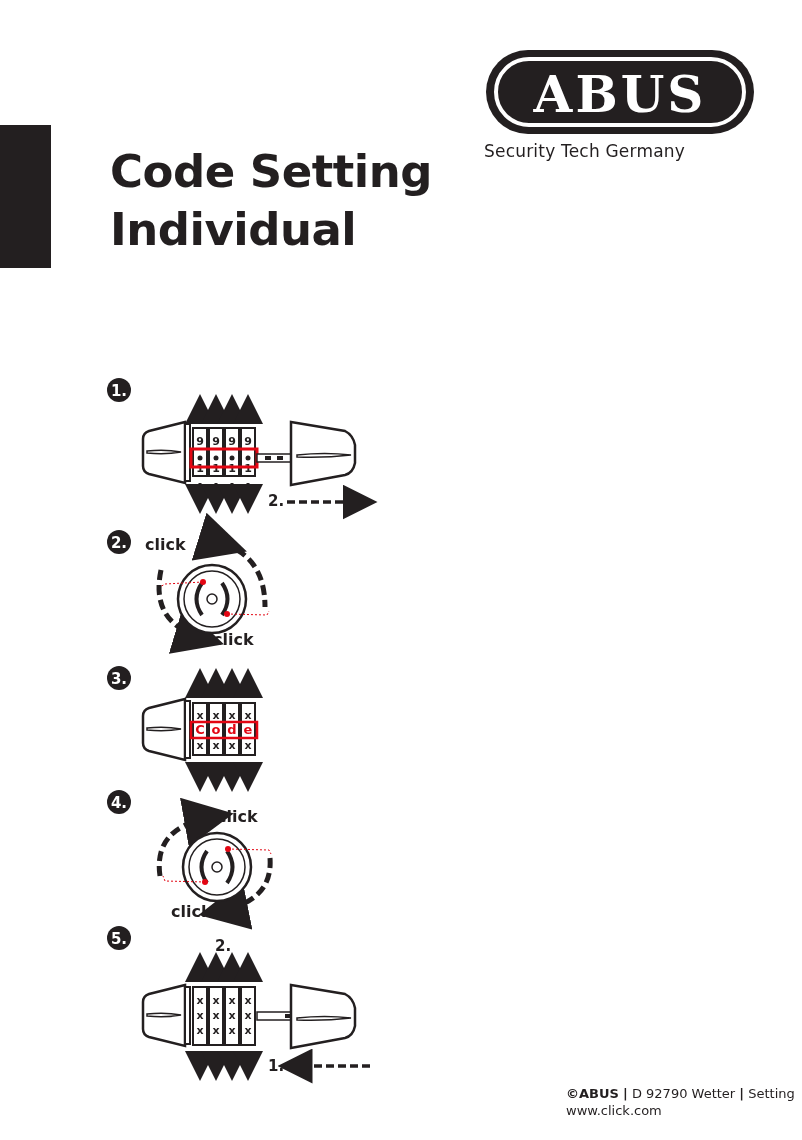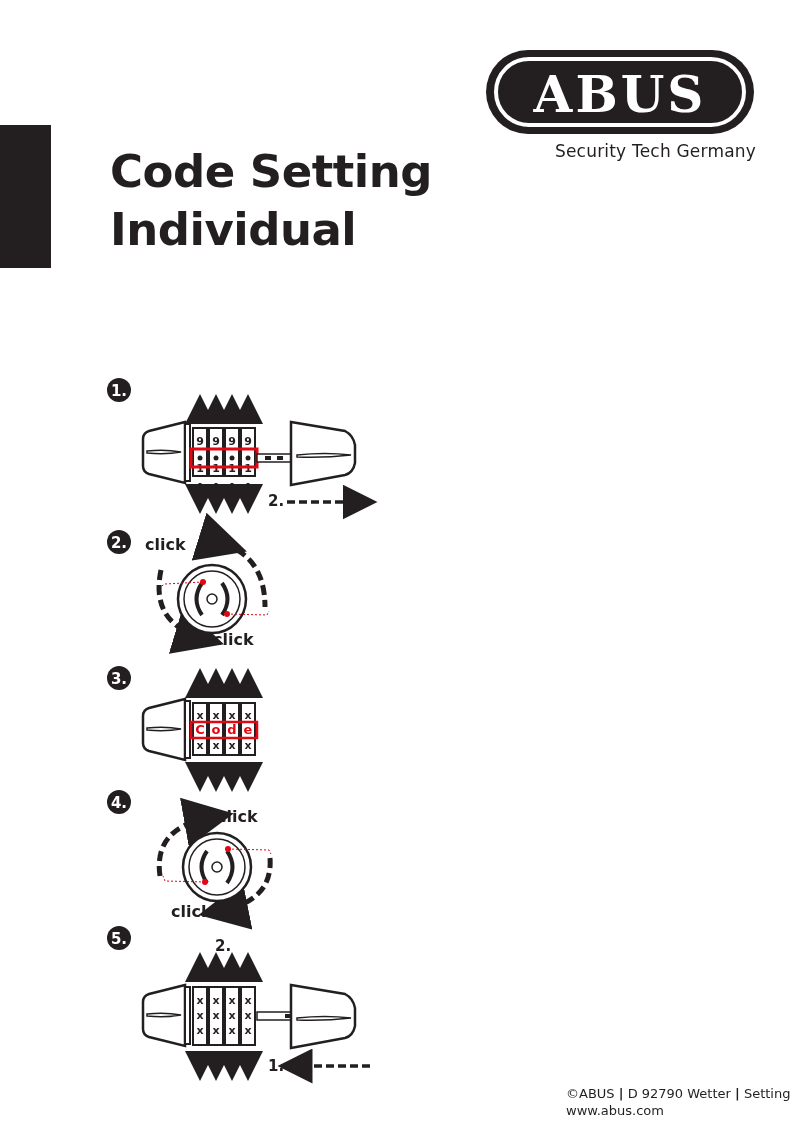--- a/index.html
+++ b/index.html
@@ -1,28 +1,28 @@
 <!DOCTYPE html>
 <html><head>
 <meta charset="utf-8">
 <style>
   html, body { margin: 0; padding: 0; background: #ffffff; }
   body { width: 802px; height: 1140px; position: relative; overflow: hidden;
          font-family: "DejaVu Sans", "Liberation Sans", sans-serif; color: #231f20; }
   .side-tab { position: absolute; left: 0; top: 125px; width: 51px; height: 143px; background: #231f20; }
   .logo { position: absolute; left: 484px; top: 48px; width: 272px; height: 88px; }
-  .tagline { position: absolute; left: 484px; top: 141px; width: 272px; text-align: right;
+  .tagline { position: absolute; left: 484px; top: 141px; width: 272px; text-align: left;
              font-size: 17px; letter-spacing: 0.2px; color: #231f20; }
   .title { position: absolute; left: 110px; top: 143px; font-size: 45px; font-weight: bold;
            line-height: 58px; letter-spacing: -0.5px; color: #231f20; }
   .title span { display: block; }
   .step { position: absolute; }
   .step svg { display: block; overflow: visible; }
   .footer { position: absolute; left: 566px; top: 1085px; font-size: 13px; line-height: 17px; color: #231f20; }
-  .footer b { font-weight: normal; }
+  .footer b { font-weight: bold; }
   .sep { font-weight: bold; }
 </style>
 </head>
 <body>
 
 <div class="side-tab"></div>
 
 <div class="logo">
   <svg width="272" height="88" viewBox="0 0 272 88">
     <rect x="2" y="2" width="268" height="84" rx="42" ry="42" fill="#231f20"></rect>
@@ -295,14 +295,14 @@
 </div>
 
 <div class="footer">
   <div>
     <b>©ABUS</b>
     <span class="sep">|</span>
     <span>D 92790 Wetter</span>
     <span class="sep">|</span>
     <span>Setting</span>
   </div>
-  <div>www.abus.com</div>
+  <div>www.click.com</div>
 </div>
 
 </body></html>

